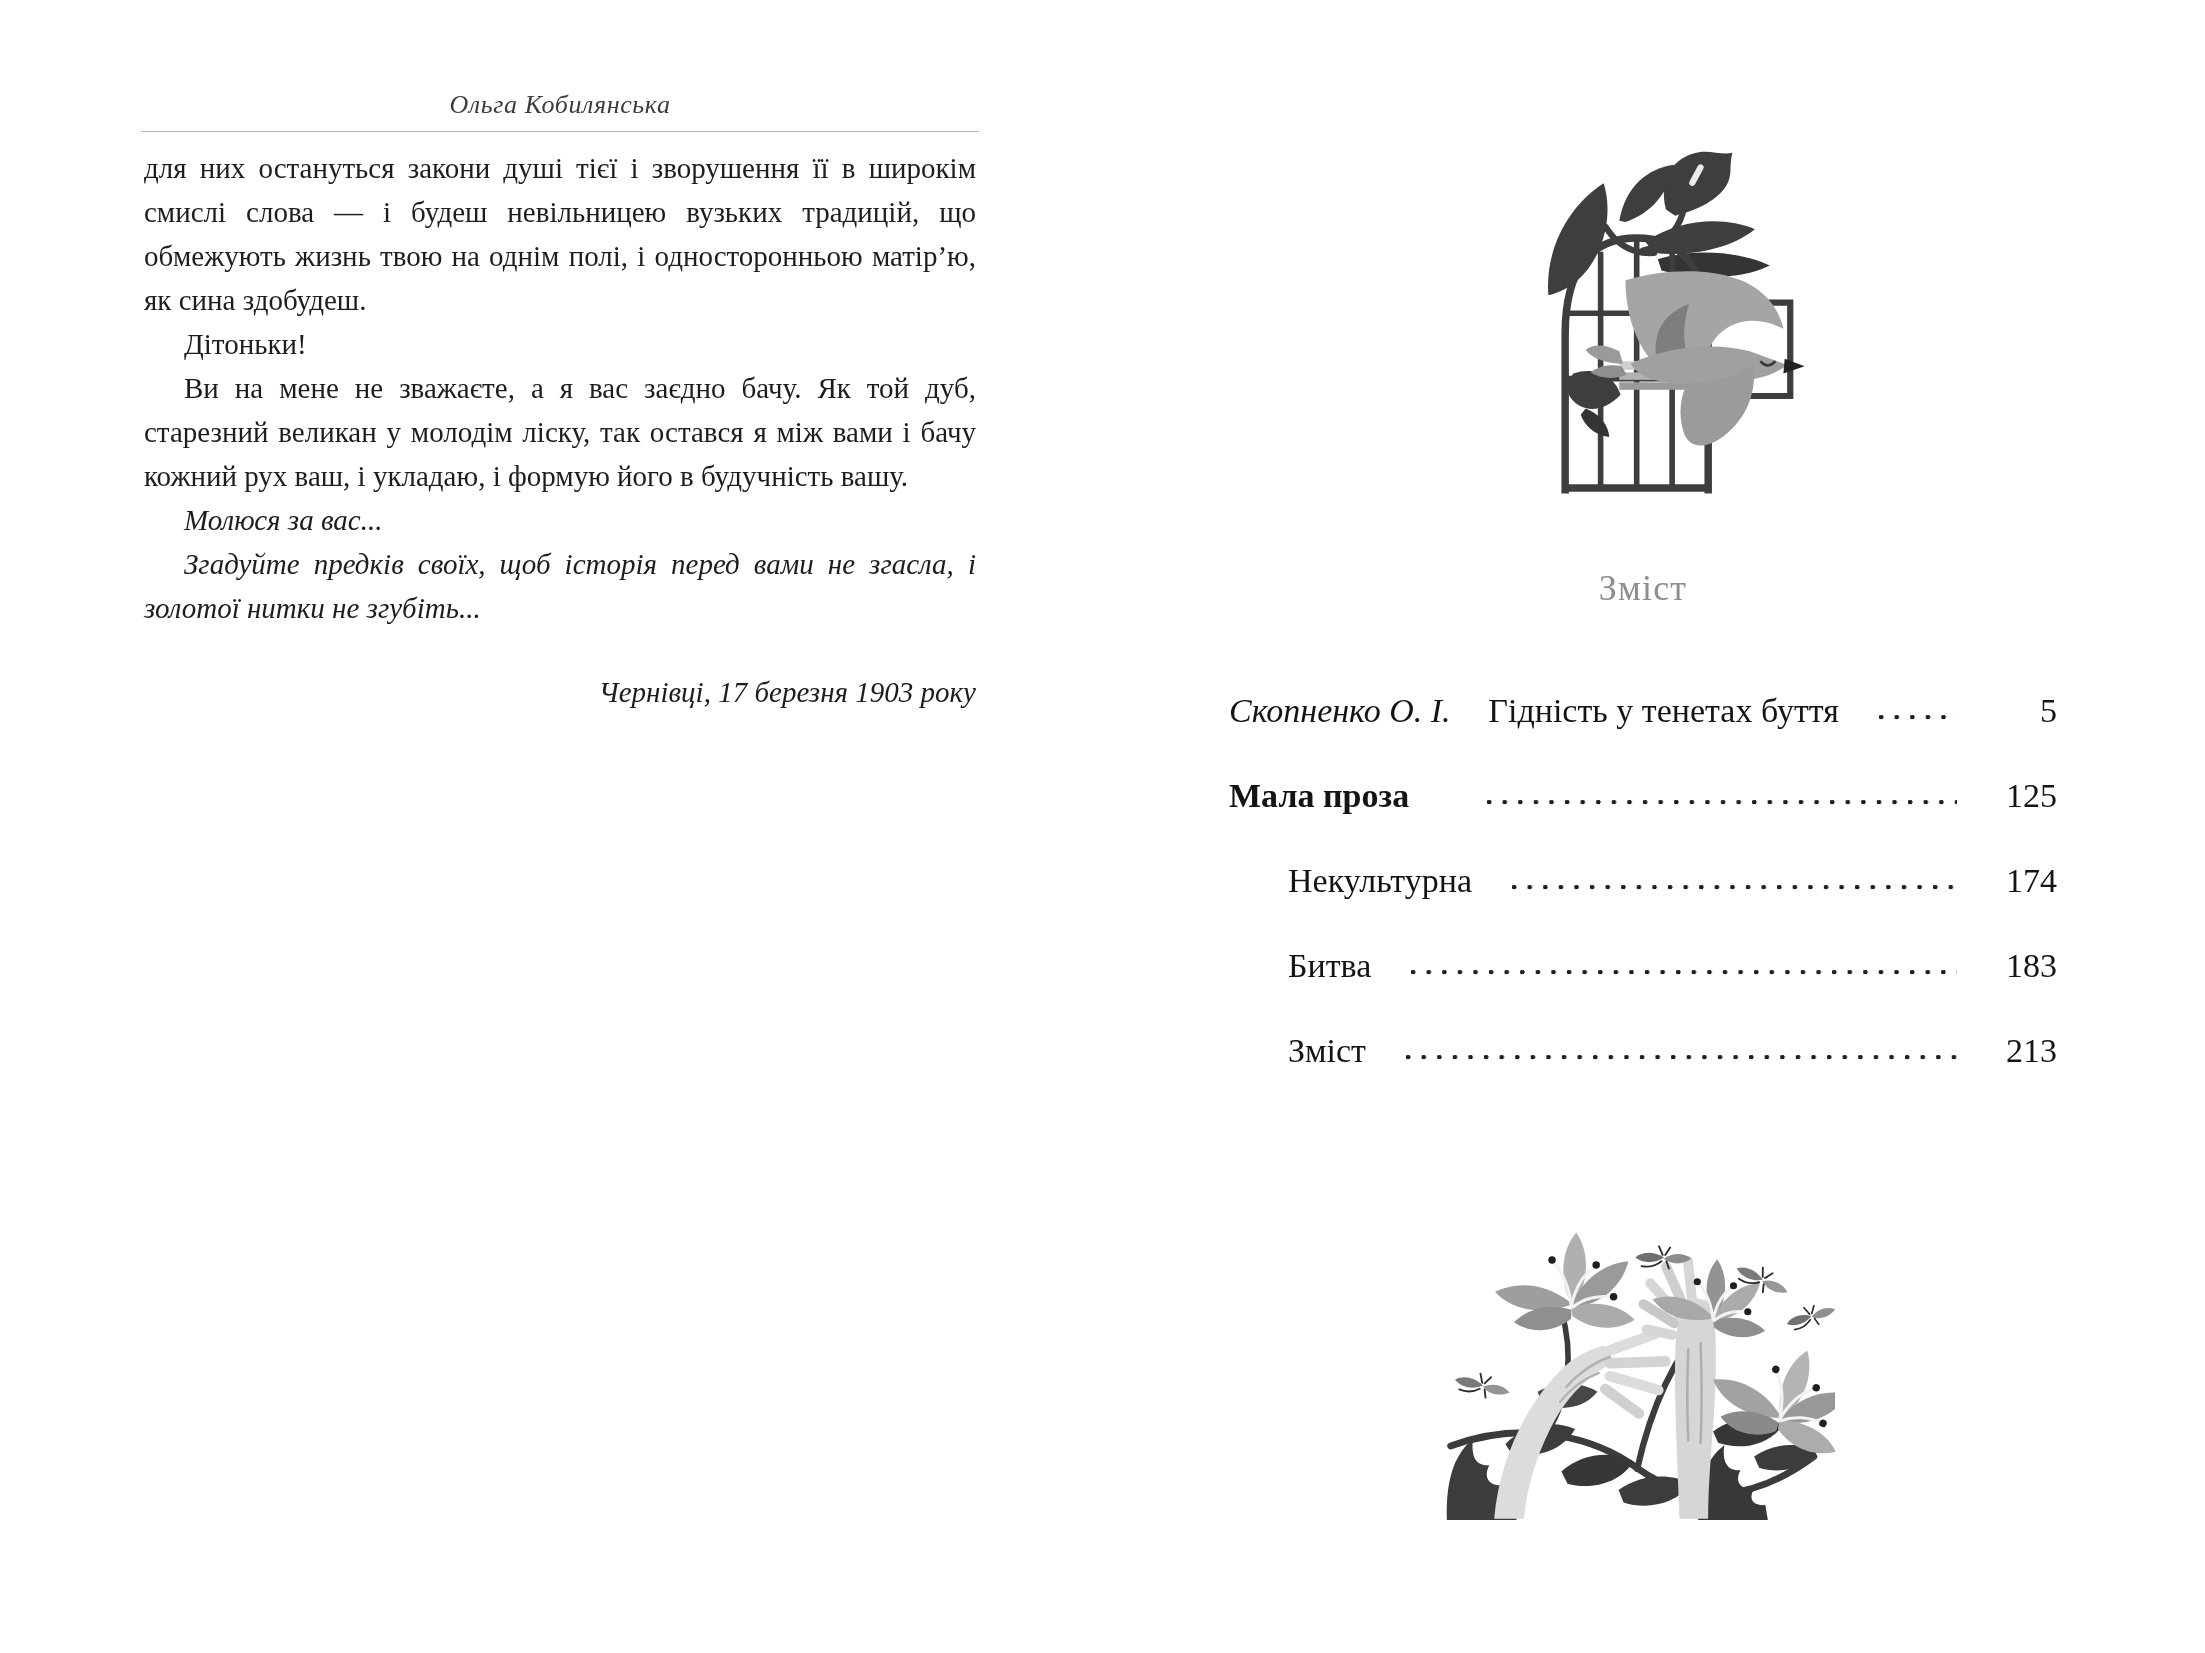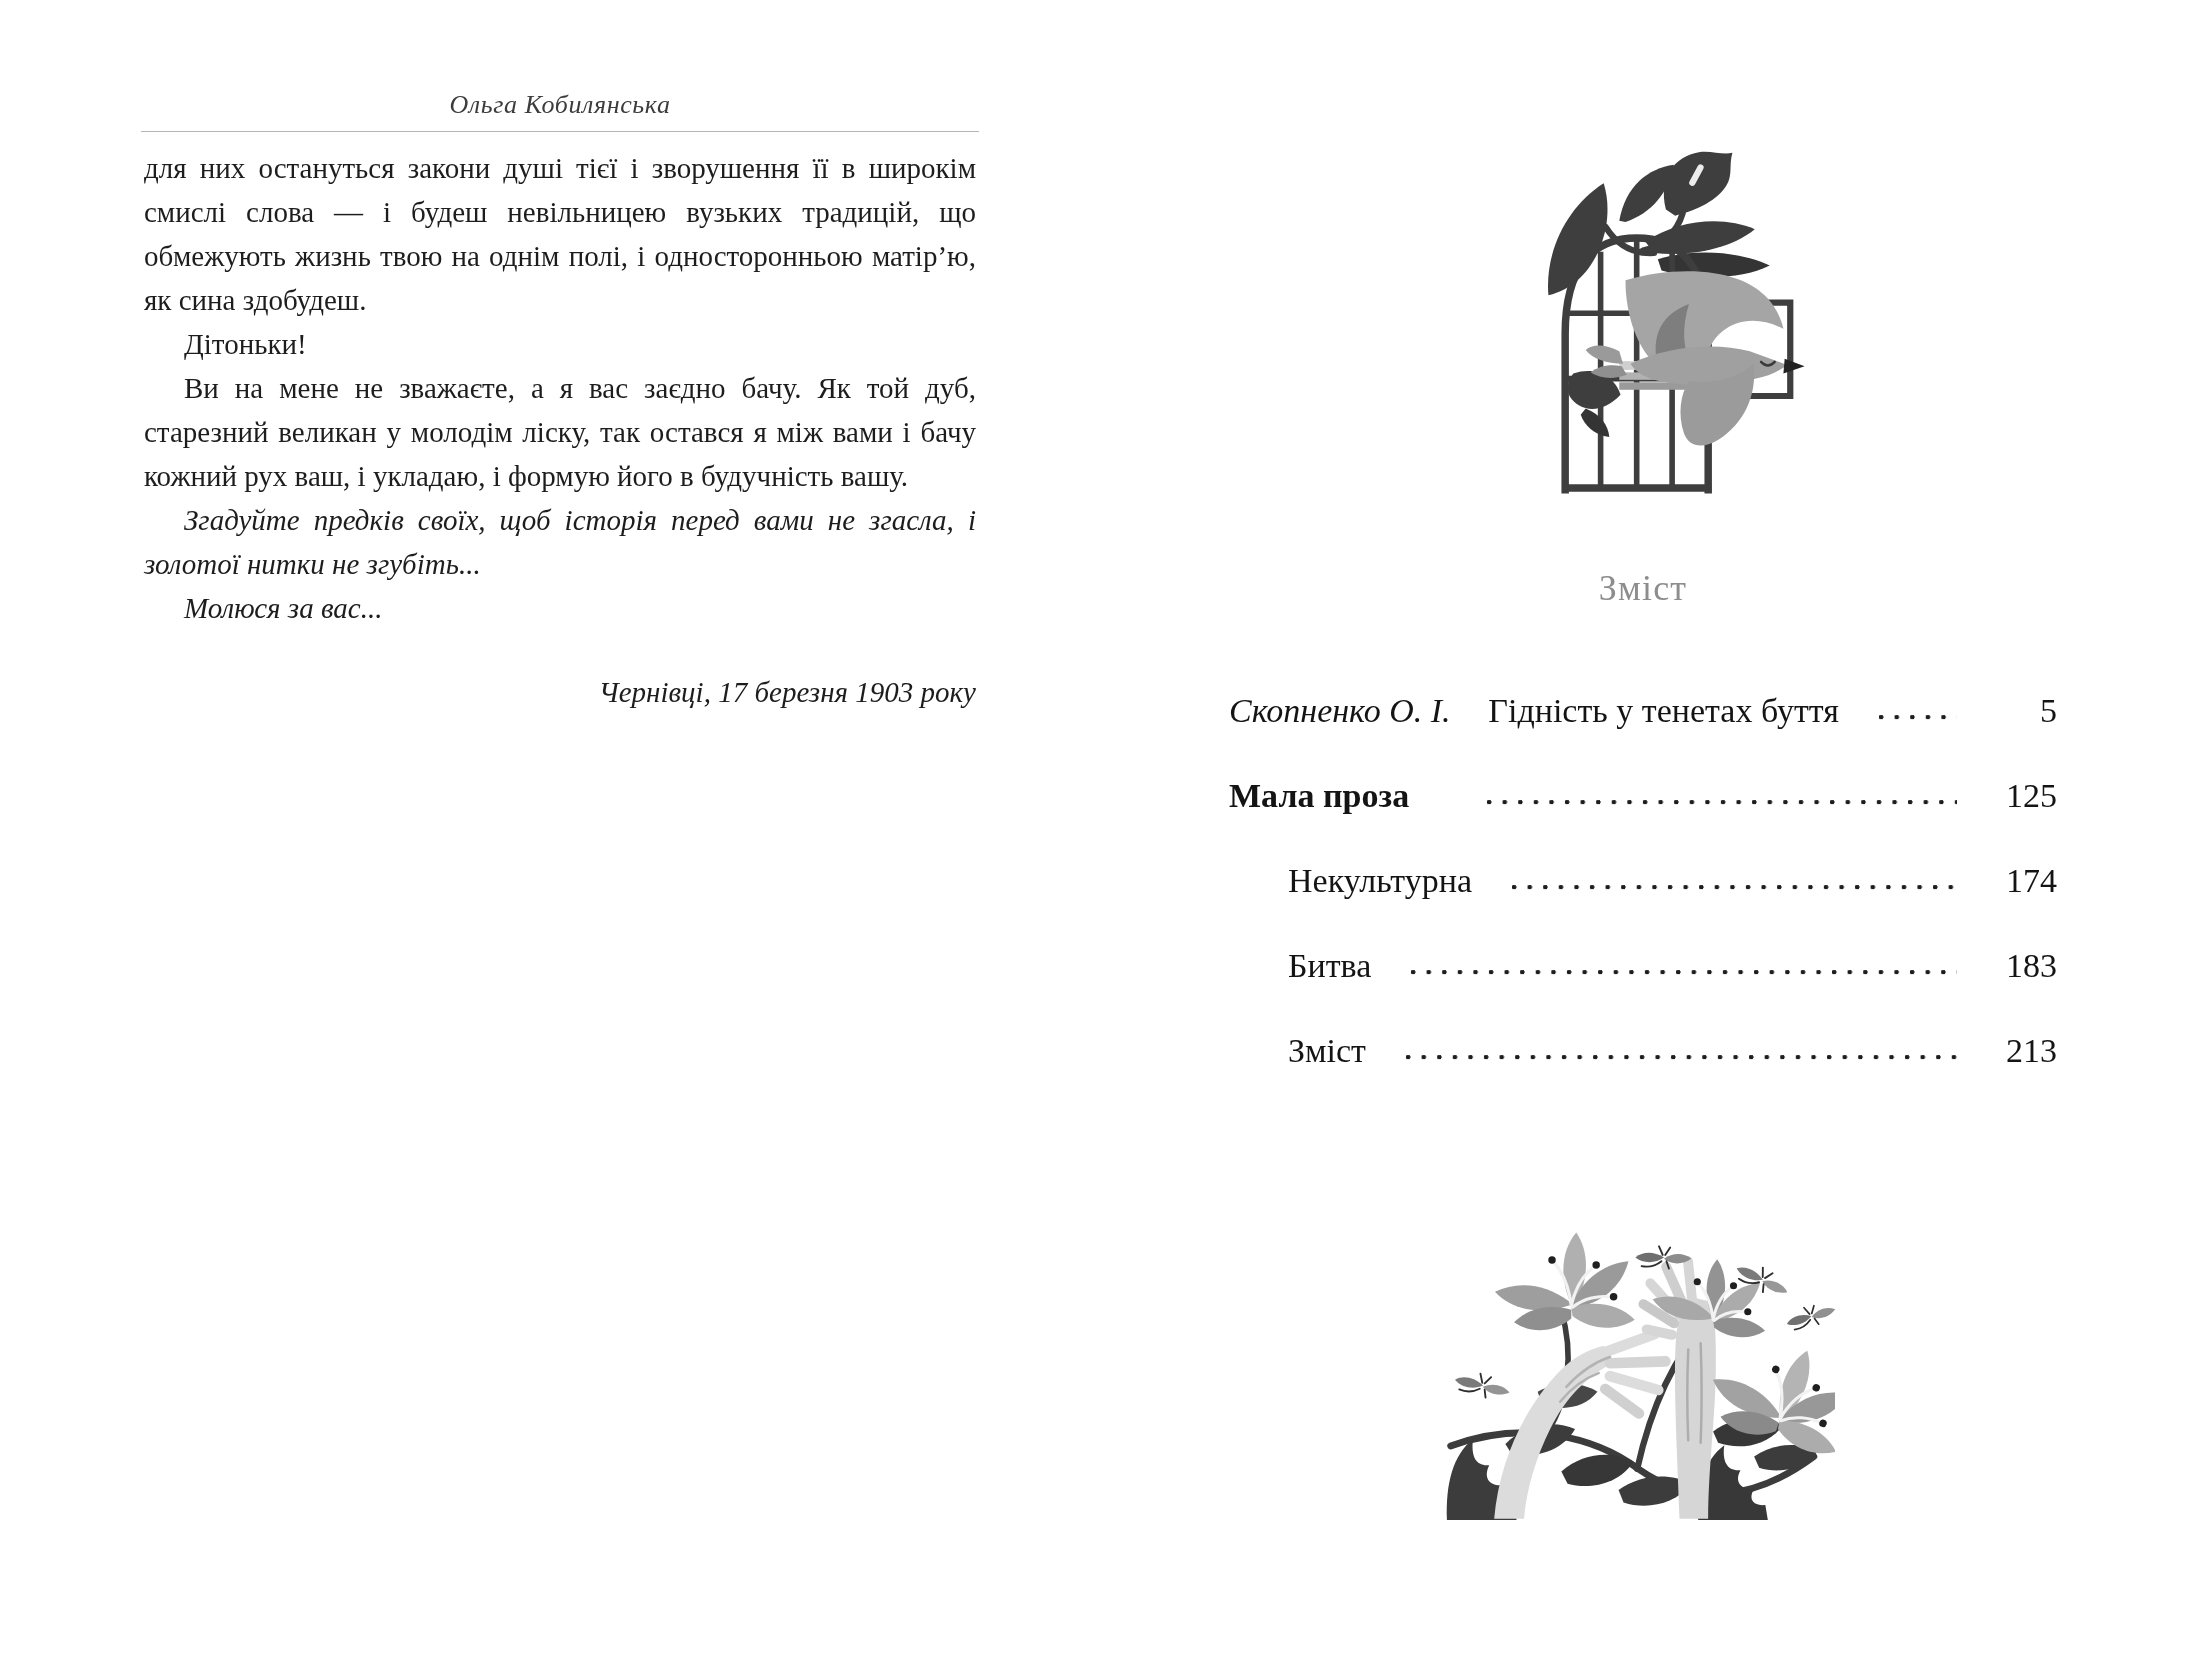--- a/index.html
+++ b/index.html
@@ -41,22 +41,22 @@
 
 <div class="spread">
 
   <section>
     <div class="running-head">Ольга Кобилянська</div>
     <div class="head-rule"></div>
     <div class="body-text">
       <p>для них остануться закони душі тієї і зворушення її в широкім смислі слова — і будеш невільницею вузьких традицій, що обмежують жизнь твою на однім полі, і односторонньою матір’ю, як сина здобудеш.</p>
       <p class="p-indent">Дітоньки!</p>
       <p class="p-indent">Ви на мене не зважаєте, а я вас заєдно бачу. Як той дуб, старезний великан у молодім ліску, так остався я між вами і бачу кожний рух ваш, і укладаю, і формую його в будучність вашу.</p>
+      <p class="p-indent p-italic">Молюся за вас...</p>
       <p class="p-indent p-italic">Згадуйте предків своїх, щоб історія перед вами не згасла, і золотої нитки не згубіть...</p>
-      <p class="p-indent p-italic">Молюся за вас...</p>
       <p class="dateline">Чернівці, 17 березня 1903 року</p>
     </div>
   </section>
 
   <section>
 
     <div class="illust illust-top">
       <svg viewBox="0 0 468 562" xmlns="http://www.w3.org/2000/svg">
         <g>
           <path d="M125,58 C68,94 30,165 36,238 C88,226 120,178 129,126 C133,100 131,78 125,58 Z" fill="#3e3e3e"></path>

